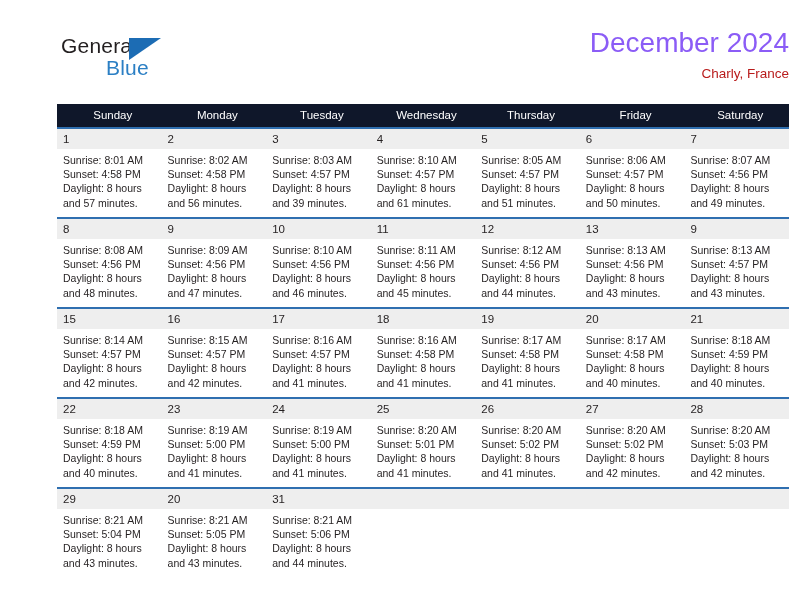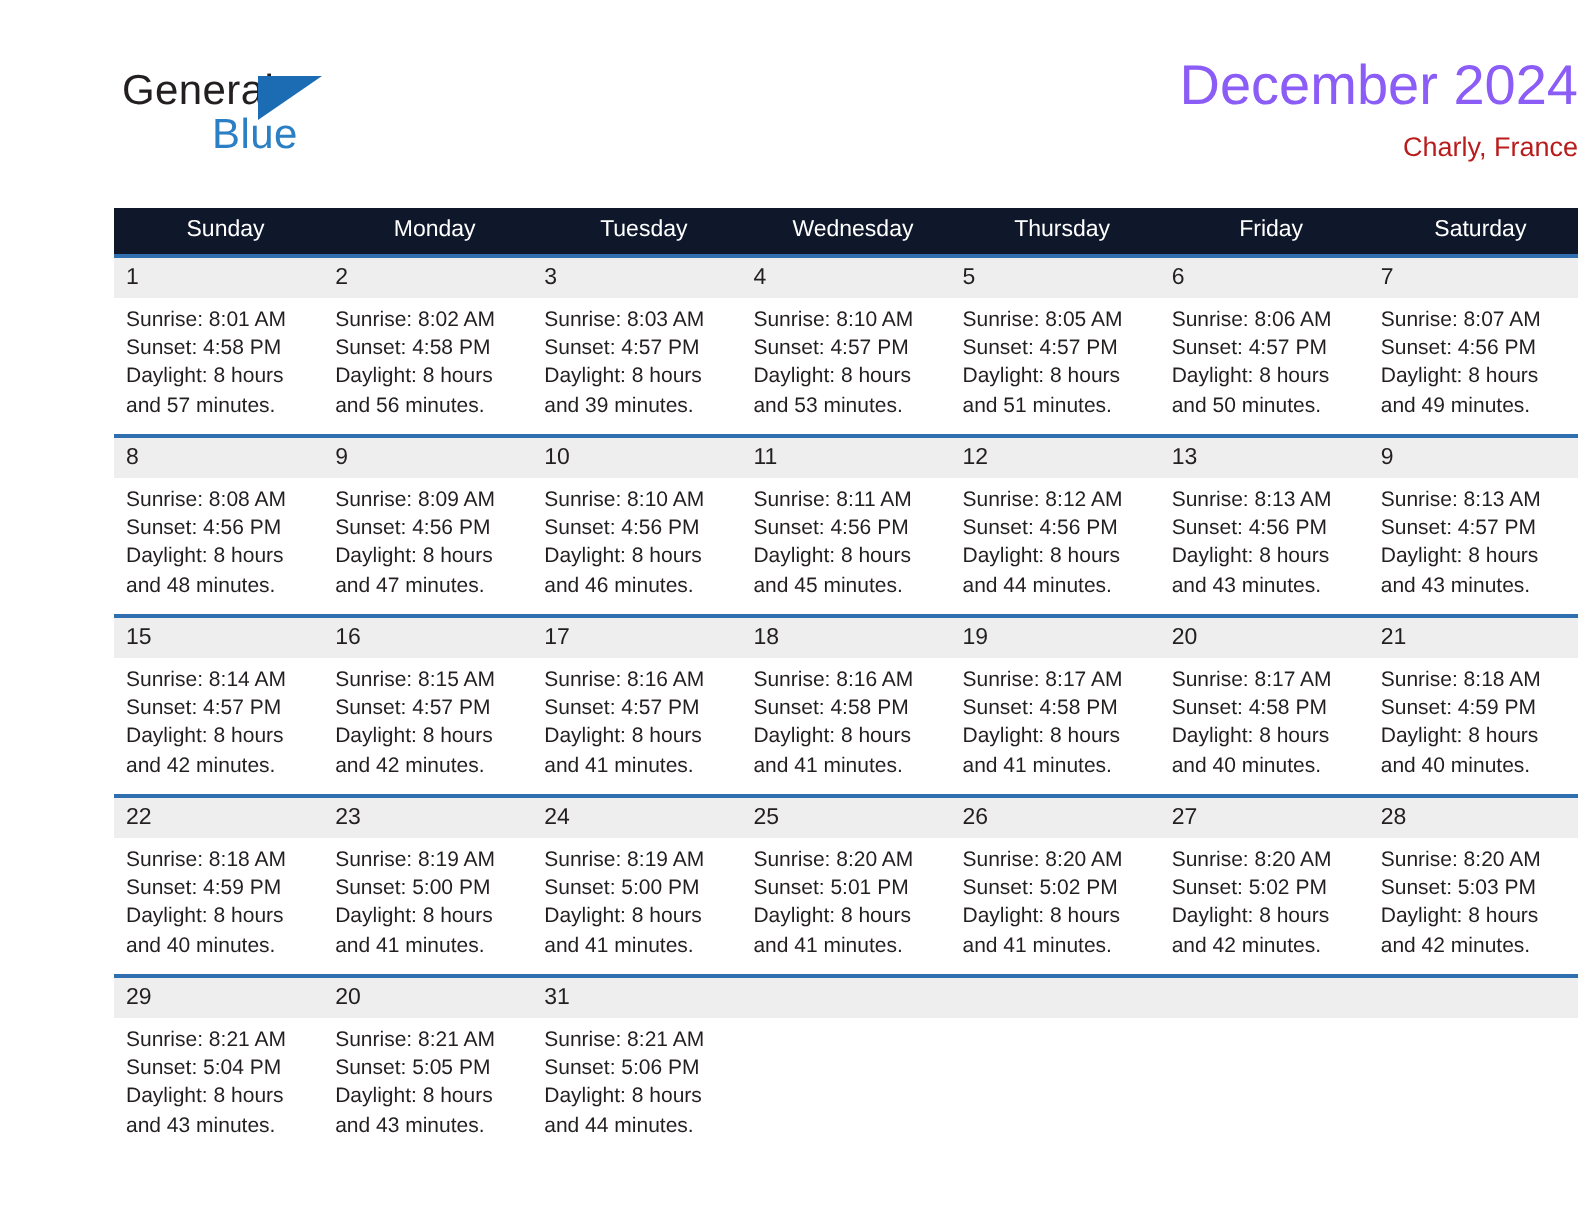--- a/index.html
+++ b/index.html
@@ -208,21 +208,21 @@
               </div>
             </div>
           </td>
           <td>
             <div class="cell">
               <div class="daynum">4</div>
               <div class="details">
                 <div>Sunrise: 8:10 AM</div>
                 <div>Sunset: 4:57 PM</div>
                 <div>Daylight: 8 hours</div>
-                <div>and 53 minutes.</div>
+                <div>and 61 minutes.</div>
               </div>
             </div>
           </td>
           <td>
             <div class="cell">
               <div class="daynum">5</div>
               <div class="details">
                 <div>Sunrise: 8:05 AM</div>
                 <div>Sunset: 4:57 PM</div>
                 <div>Daylight: 8 hours</div>

